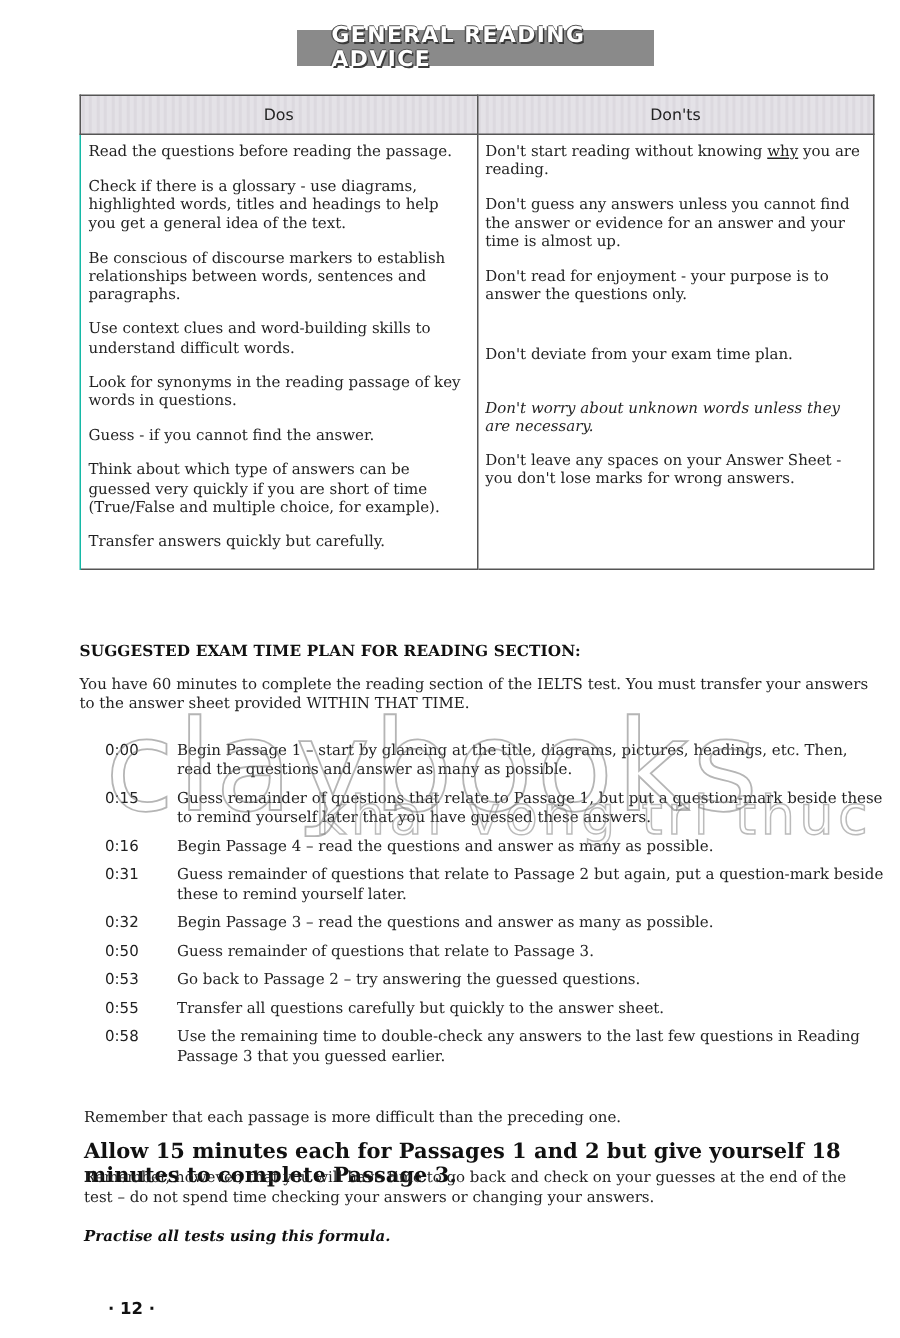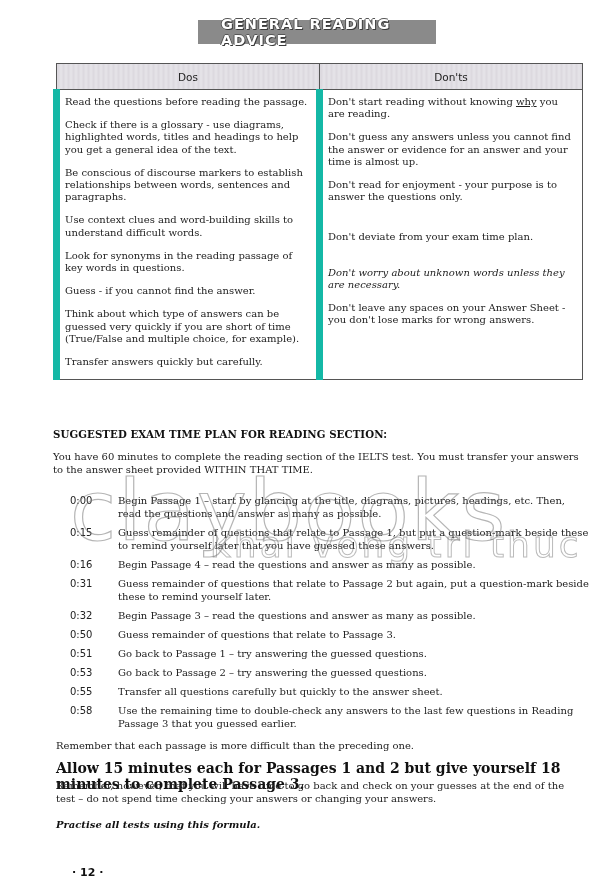--- a/index.html
+++ b/index.html
@@ -18,21 +18,21 @@
     .advice-table {
       position: absolute; left: 53px; top: 63px; width: 530px; height: 317px;
       border: 1px solid #555; border-collapse: collapse; table-layout: fixed;
     }
     .advice-table th {
       height: 23px; background: #e3e0e6; border: 1px solid #555;
       font-family: "DejaVu Sans", sans-serif; font-weight: normal; font-size: 10.5px; color: #222;
       background-image: repeating-linear-gradient(90deg, rgba(0,0,0,0.03) 0 2px, rgba(255,255,255,0.05) 2px 5px);
     }
     .advice-table td {
-      border-left: 7px solid #14b8a6; border-right: 1px solid #555; vertical-align: top;
+      border-left: 1px solid #14b8a6; border-right: 1px solid #555; vertical-align: top;
       padding: 6px 5px 0 5px;
     }
     .advice-item {
       font-size: 10px; line-height: 12.2px; margin: 0; color: #222;
     }
     .advice-item.dos { margin-bottom: 11px; }
     .u { text-decoration: underline; }
     .dont-0 { margin-bottom: 11px; }
     .dont-1 { margin-bottom: 11px; }
     .dont-2 { margin-bottom: 28px; }
@@ -144,24 +144,20 @@
   </div>
   <div class="plan-row">
     <div class="plan-time">0:32</div>
     <div class="plan-text">Begin Passage 3 – read the questions and answer as many as possible.</div>
   </div>
   <div class="plan-row">
     <div class="plan-time">0:50</div>
     <div class="plan-text">Guess remainder of questions that relate to Passage 3.</div>
   </div>
   <div class="plan-row">
-    <div class="plan-time">0:51</div>
-    <div class="plan-text">Go back to Passage 1 – try answering the guessed questions.</div>
-  </div>
-  <div class="plan-row">
     <div class="plan-time">0:53</div>
     <div class="plan-text">Go back to Passage 2 – try answering the guessed questions.</div>
   </div>
   <div class="plan-row">
     <div class="plan-time">0:55</div>
     <div class="plan-text">Transfer all questions carefully but quickly to the answer sheet.</div>
   </div>
   <div class="plan-row">
     <div class="plan-time">0:58</div>
     <div class="plan-text">Use the remaining time to double-check any answers to the last few questions in Reading Passage 3 that you guessed earlier.</div>

